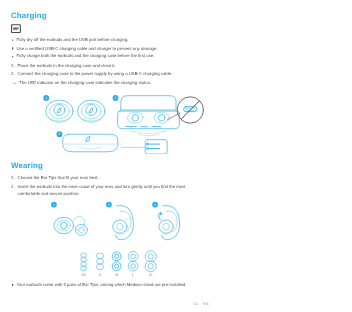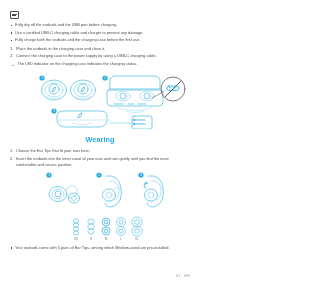--- a/index.html
+++ b/index.html
@@ -58,20 +58,21 @@
   .footer{
     position:absolute;right:10px;bottom:6px;font-size:3.4px;color:#8d8d8d;letter-spacing:.4px;
   }
   .footer span{margin-left:4px;}
 </style>
 </head>
 <body>
 
 <div class="page">
 
+  <h2 class="section-title">Charging</h2>
 
   <div class="note-icon"></div>
 
   <ul class="bullets">
     <li>Fully dry off the earbuds and the USB port before charging.</li>
     <li>Use a certified USB-C charging cable and charger to prevent any damage.</li>
     <li>Fully charge both the earbuds and the charging case before the first use.</li>
   </ul>
 
   <ol class="steps">
@@ -154,21 +155,21 @@
         <circle class="badge" cx="32" cy="7" r="2.6"></circle>
         <text class="badge-t" x="32" y="8.1">1</text>
         <circle class="badge" cx="95" cy="7" r="2.6"></circle>
         <text class="badge-t" x="95" y="8.1">2</text>
         <circle class="badge" cx="44" cy="40" r="2.6"></circle>
         <text class="badge-t" x="44" y="41.1">3</text>
       </g>
     </svg>
   </div>
 
-  <h2 class="section-title" style="margin-top:6px;text-align:center;">Wearing</h2>
+  <h2 class="section-title" style="margin-top:6px;">Wearing</h2>
 
   <ol class="steps" style="margin-top:0;">
     <li>
       <span class="num">1.</span>
       <span class="cont">Choose the Ear Tips that fit your ears best.</span>
     </li>
     <li>
       <span class="num">2.</span>
       <span class="cont">Insert the earbuds into the inner canal of your ears and turn gently until you find the most comfortable and secure position.</span>
     </li>

